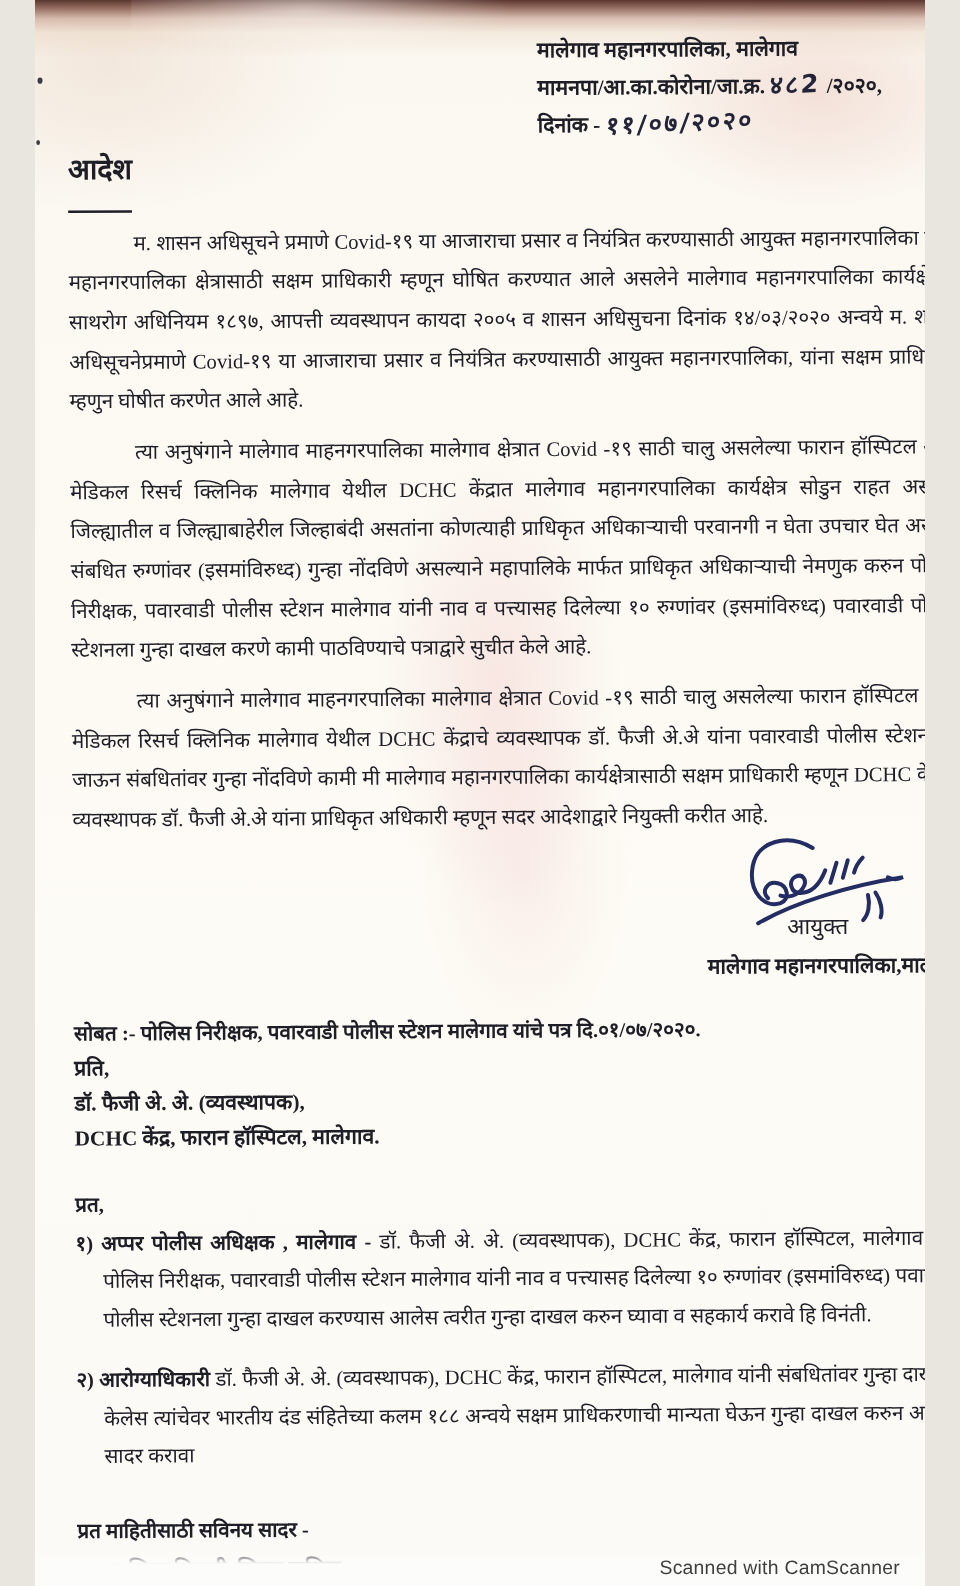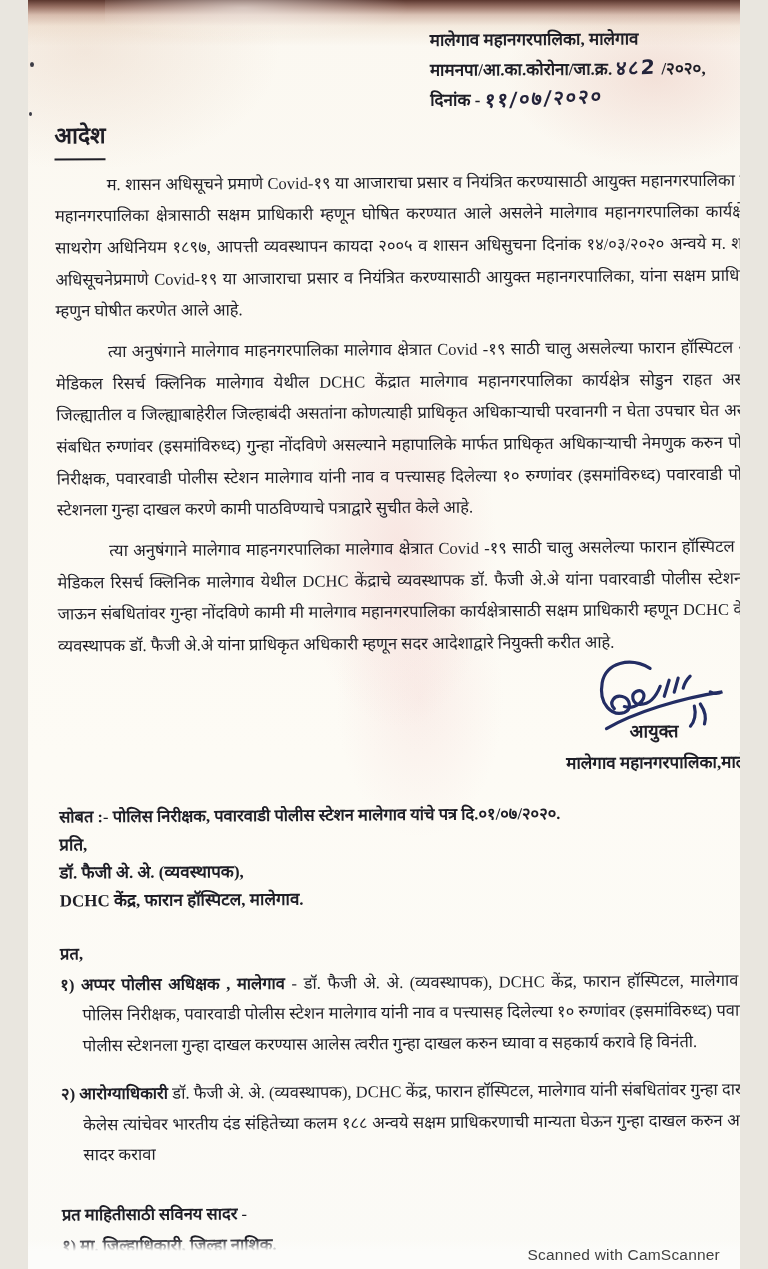--- a/index.html
+++ b/index.html
@@ -36,29 +36,29 @@
   .letterhead{width:336px;margin-left:auto;font-size:17px;line-height:1.5;font-weight:600;}
   .letterhead .row{white-space:nowrap;}
   .hand{
     font-family:"DejaVu Sans",sans-serif;
     font-weight:700;font-size:20px;letter-spacing:2px;
     display:inline-block;transform:skewX(-6deg) rotate(-2deg);
     color:#23233a;
   }
   .heading{
     display:inline-block;font-size:23px;font-weight:700;
-    border-bottom:2.5px solid #1e1e26;padding-bottom:8px;margin-top:2px;
+    border-bottom:2.5px solid #1e1e26;padding-bottom:18px;margin-top:2px;
   }
   .para{
     font-size:16.5px;line-height:1.92;text-align:justify;
     text-indent:52px;margin:9px 0 0 0;font-weight:500;
   }
   .sig-block{width:260px;margin-left:auto;margin-top:2px;text-align:center;position:relative;height:106px;}
   .sig-scribble{position:absolute;right:28px;top:-6px;}
-  .sig-title{position:absolute;right:92px;top:58px;font-size:18px;font-weight:700;}
+  .sig-title{position:absolute;right:92px;top:58px;font-size:18px;font-weight:400;}
   .sig-org{margin-top:2px;font-size:17px;font-weight:600;white-space:nowrap;position:absolute;right:0;top:88px;}
   .enclosure{font-size:16.5px;font-weight:700;margin-top:34px;}
   .to-block{font-size:17px;font-weight:600;line-height:1.65;margin-top:4px;}
   .copies{margin-top:26px;font-size:16.5px;}
   .copies .label{font-weight:700;}
   .copy-item{margin-top:6px;padding-left:22px;text-indent:-22px;line-height:1.85;text-align:justify;font-weight:500;}
   .copy-item .num{font-weight:700;}
   .copy-item .bold{font-weight:700;}
   .copy-item.second{margin-top:18px;}
   .info-copies{margin-top:30px;font-size:16.5px;line-height:1.7;}

